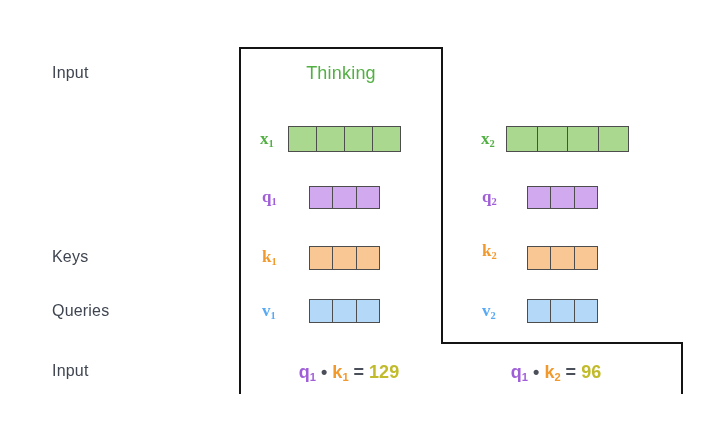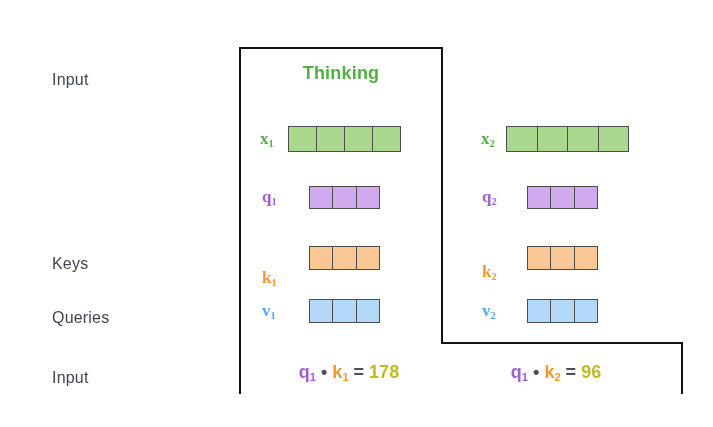--- a/index.html
+++ b/index.html
@@ -8,47 +8,47 @@
     width:713px;height:427px;
     background:#ffffff;
     font-family:"Liberation Sans", sans-serif;
     overflow:hidden;
   }
   .outline{position:absolute;left:0;top:0;pointer-events:none;}
   .outline path{fill:none;stroke:var(--line);stroke-width:2px;}
 
   .rowlabel{
     position:absolute;left:52px;height:22px;line-height:22px;
-    font-size:16px;color:var(--ink);letter-spacing:.2px;margin-top:7px;
+    font-size:16px;color:var(--ink);letter-spacing:.2px;
   }
 
   .colheader{
     position:absolute;height:24px;line-height:24px;text-align:center;
-    font-size:18px;font-weight:bold;color:var(--green);letter-spacing:.2px;
+    font-size:18px;font-weight:normal;color:var(--green);letter-spacing:.2px;
   }
 
   .veclabel{
     position:absolute;height:22px;line-height:22px;
     font-size:17px;font-weight:bold;font-family:Liberation Serif, serif;
   }
   .veclabel .sub, .score .sub{
     font-size:0.62em;position:relative;top:0.28em;font-weight:bold;
   }
 
   .vector{
     position:absolute;display:flex;
     border:1.5px solid var(--cell-border);
     box-sizing:border-box;
   }
   .vector .cell{flex:1;border-left:1.5px solid var(--cell-border);}
   .vector .cell:first-child{border-left:none;}
 
   .c-green{color:var(--green);}
   .c-purple{color:var(--purple);}
-  .c-orange{color:var(--orange);margin-top:21px;}
+  .c-orange{color:var(--orange);}
   .c-blue{color:var(--blue);}
   .c-yellow{color:var(--yellow);}
   .c-dim{color:#4a4f5a;}
   .bg-green{background:var(--green-fill);}
   .bg-purple{background:var(--purple-fill);}
   .bg-orange{background:var(--orange-fill);}
   .bg-blue{background:var(--blue-fill);}
 
   .score{
     position:absolute;height:24px;line-height:24px;text-align:center;
@@ -124,20 +124,20 @@
     </div>
 
   <div class="veclabel c-blue" style="left:482px;top:300px"><span>v</span><span class="sub">2</span></div>
   <div class="vector bg-blue" style="left:527px;top:299px;width:71px;height:24px">
       <div class="cell"></div>
       <div class="cell"></div>
       <div class="cell"></div>
     </div>
 
   <div class="score" style="left:249px;width:200px;top:360px">
-    <span class="c-purple"><span>q</span><span class="sub">1</span></span><span class="op c-dim">•</span><span class="c-orange"><span>k</span><span class="sub">1</span></span><span class="op c-dim">=</span><span class="c-yellow">178</span>
+    <span class="c-purple"><span>q</span><span class="sub">1</span></span><span class="op c-dim">•</span><span class="c-orange"><span>k</span><span class="sub">1</span></span><span class="op c-dim">=</span><span class="c-yellow">129</span>
   </div>
 
   <div class="score" style="left:456px;width:200px;top:360px">
     <span class="c-purple"><span>q</span><span class="sub">1</span></span><span class="op c-dim">•</span><span class="c-orange"><span>k</span><span class="sub">2</span></span><span class="op c-dim">=</span><span class="c-yellow">96</span>
   </div>
 
 </div>
 
 </body></html>

